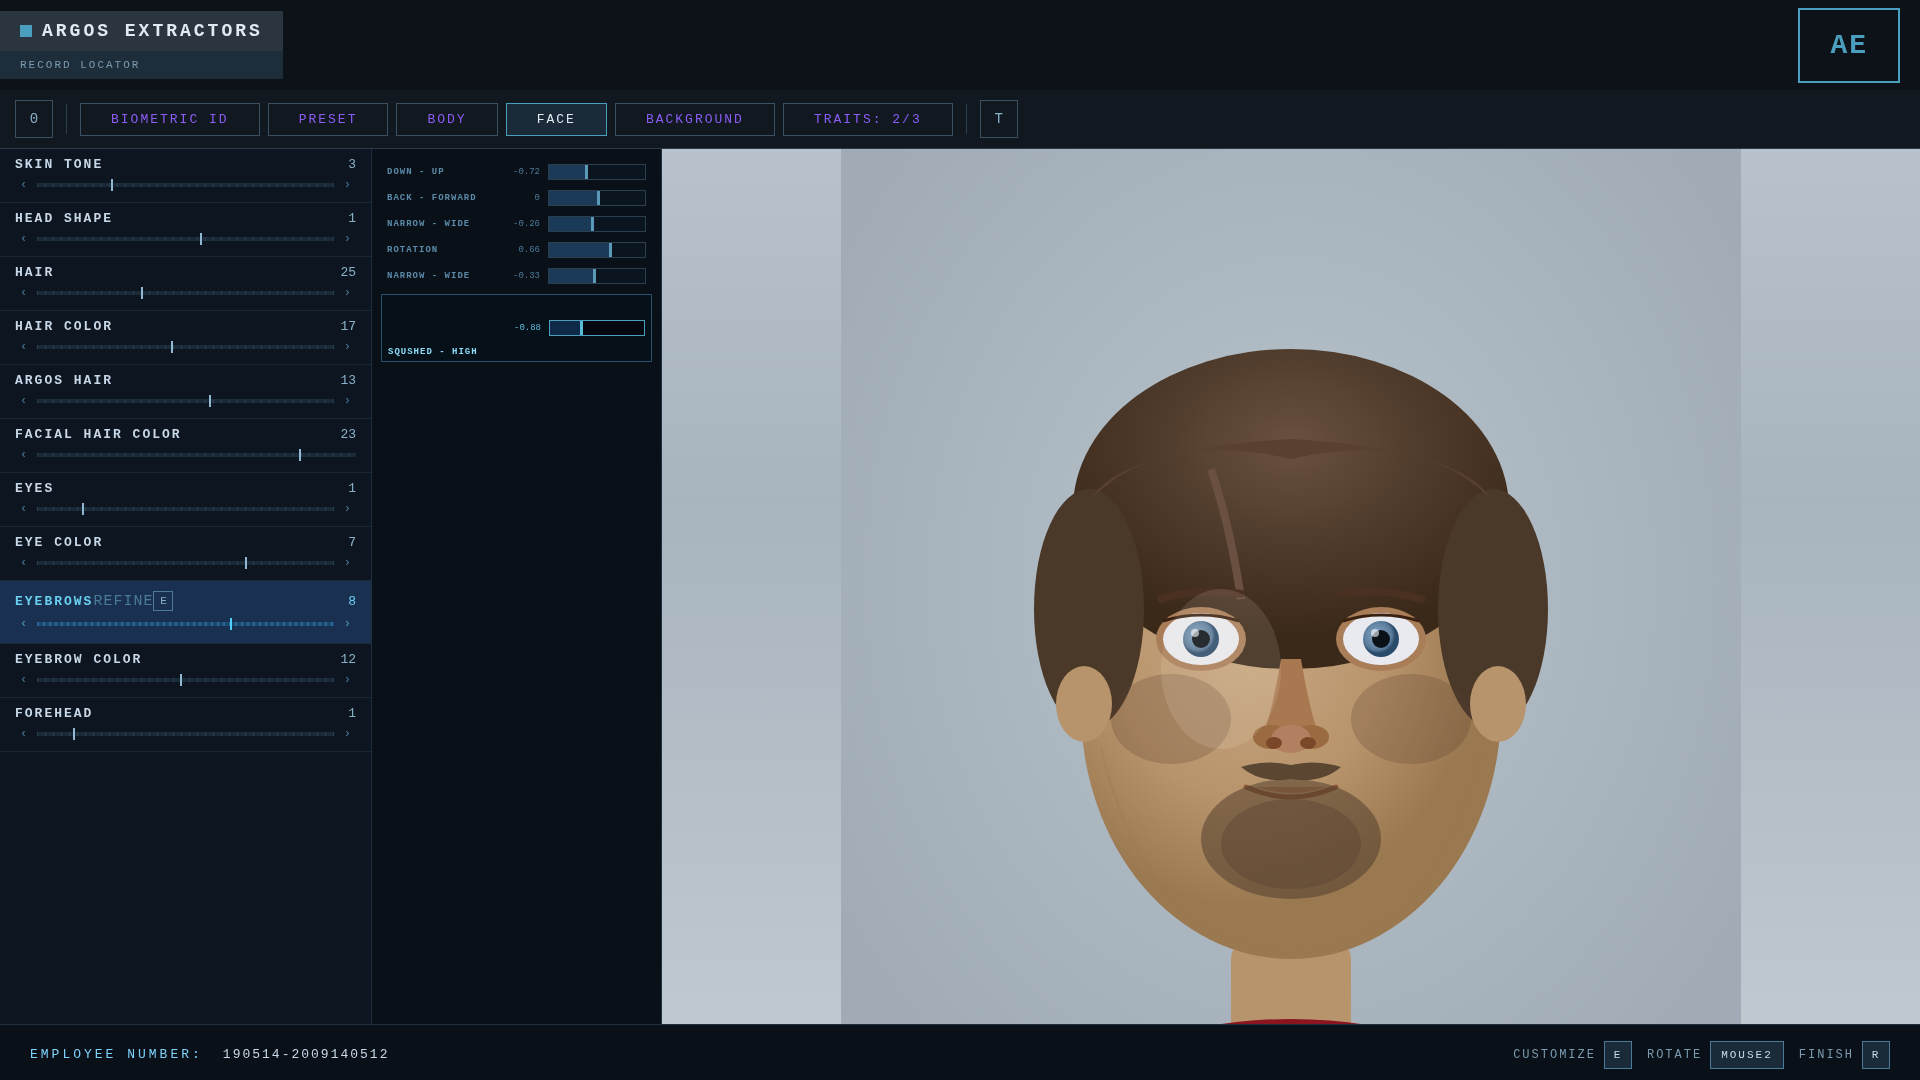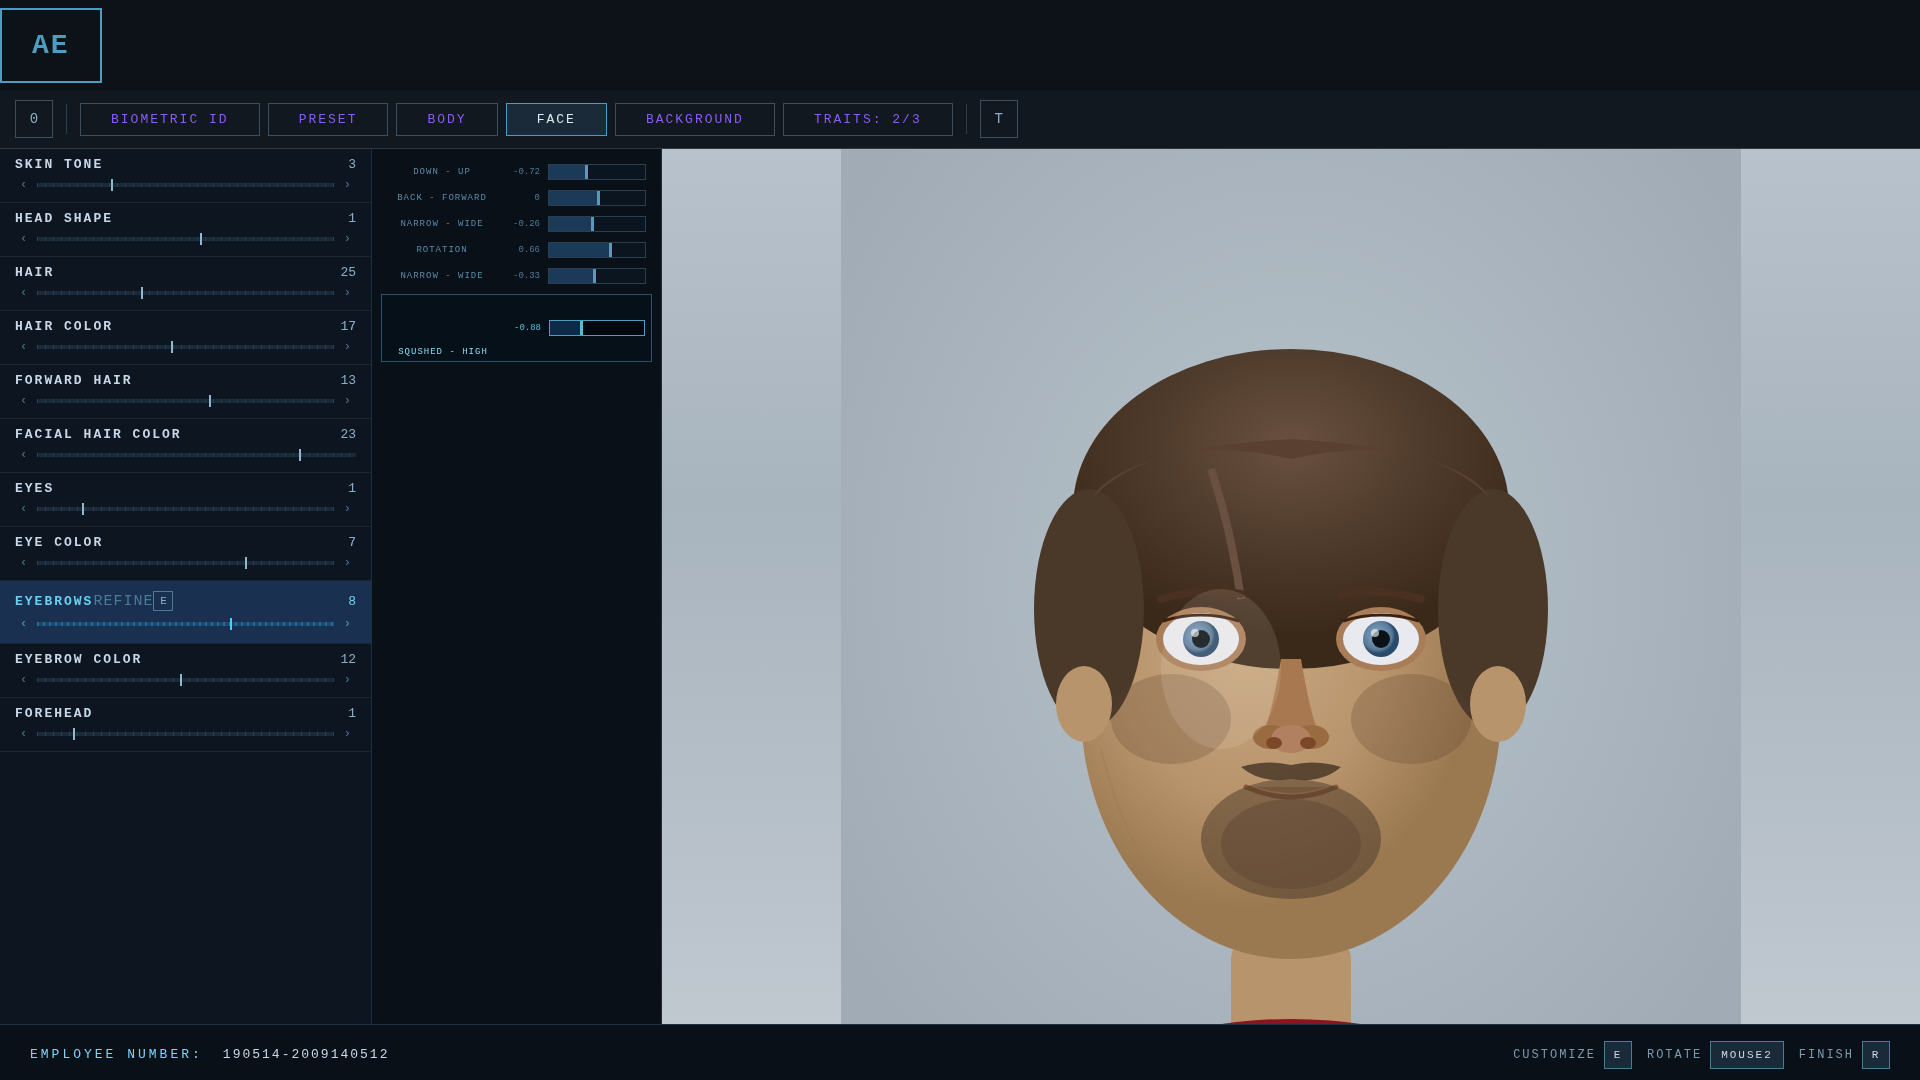--- a/index.html
+++ b/index.html
@@ -220,21 +220,22 @@
       align-items: center;
       margin-bottom: 10px;
       gap: 8px;
     }
 
     .refine-slider-label {
       font-size: 9px;
       letter-spacing: 1px;
       color: #5a8aa8;
       width: 110px;
-      text-align: center;
+      text-align: left;
+      font-weight: bold;
     }
 
     .refine-slider-value {
       font-size: 9px;
       color: #4a7a98;
       width: 35px;
       text-align: right;
     }
 
     .refine-slider-bar {
@@ -395,20 +396,27 @@
     }
 
     .selected-slider-pos-marker {
       background: #50d0f8 !important;
     }
   </style>
 </head>
 <body>
 
 <div class="header">
+  <div class="header-left">
+    <div class="app-title-bar">
+      <span class="title-indicator"></span>
+      <span class="app-title">ARGOS EXTRACTORS</span>
+    </div>
+    <div class="app-subtitle">RECORD LOCATOR</div>
+  </div>
   <div class="header-logo">AE</div>
 </div>
 
 <div class="nav-bar">
   <button class="nav-btn-square">0</button>
   <div class="nav-divider"></div>
   <button class="nav-btn">BIOMETRIC ID</button>
   <button class="nav-btn">PRESET</button>
   <button class="nav-btn">BODY</button>
   <button class="nav-btn active">FACE</button>
@@ -493,21 +501,21 @@
               <div class="slider-pos-marker" style="left: 45%"></div>
             </div>
           </div>
         </div>
         <span class="attr-arrow">›</span>
       </div>
     </div>
 
     <div class="attr-row">
       <div class="attr-header">
-        <span class="attr-name">FORWARD HAIR</span>
+        <span class="attr-name">ARGOS HAIR</span>
         <span class="attr-value">13</span>
       </div>
       <div class="attr-controls">
         <span class="attr-arrow">‹</span>
         <div class="attr-slider-container">
           <div class="slider-multi">
             <div class="slider-bg">
               <div class="slider-marks"></div>
               <div class="slider-pos-marker" style="left: 58%"></div>
             </div>

